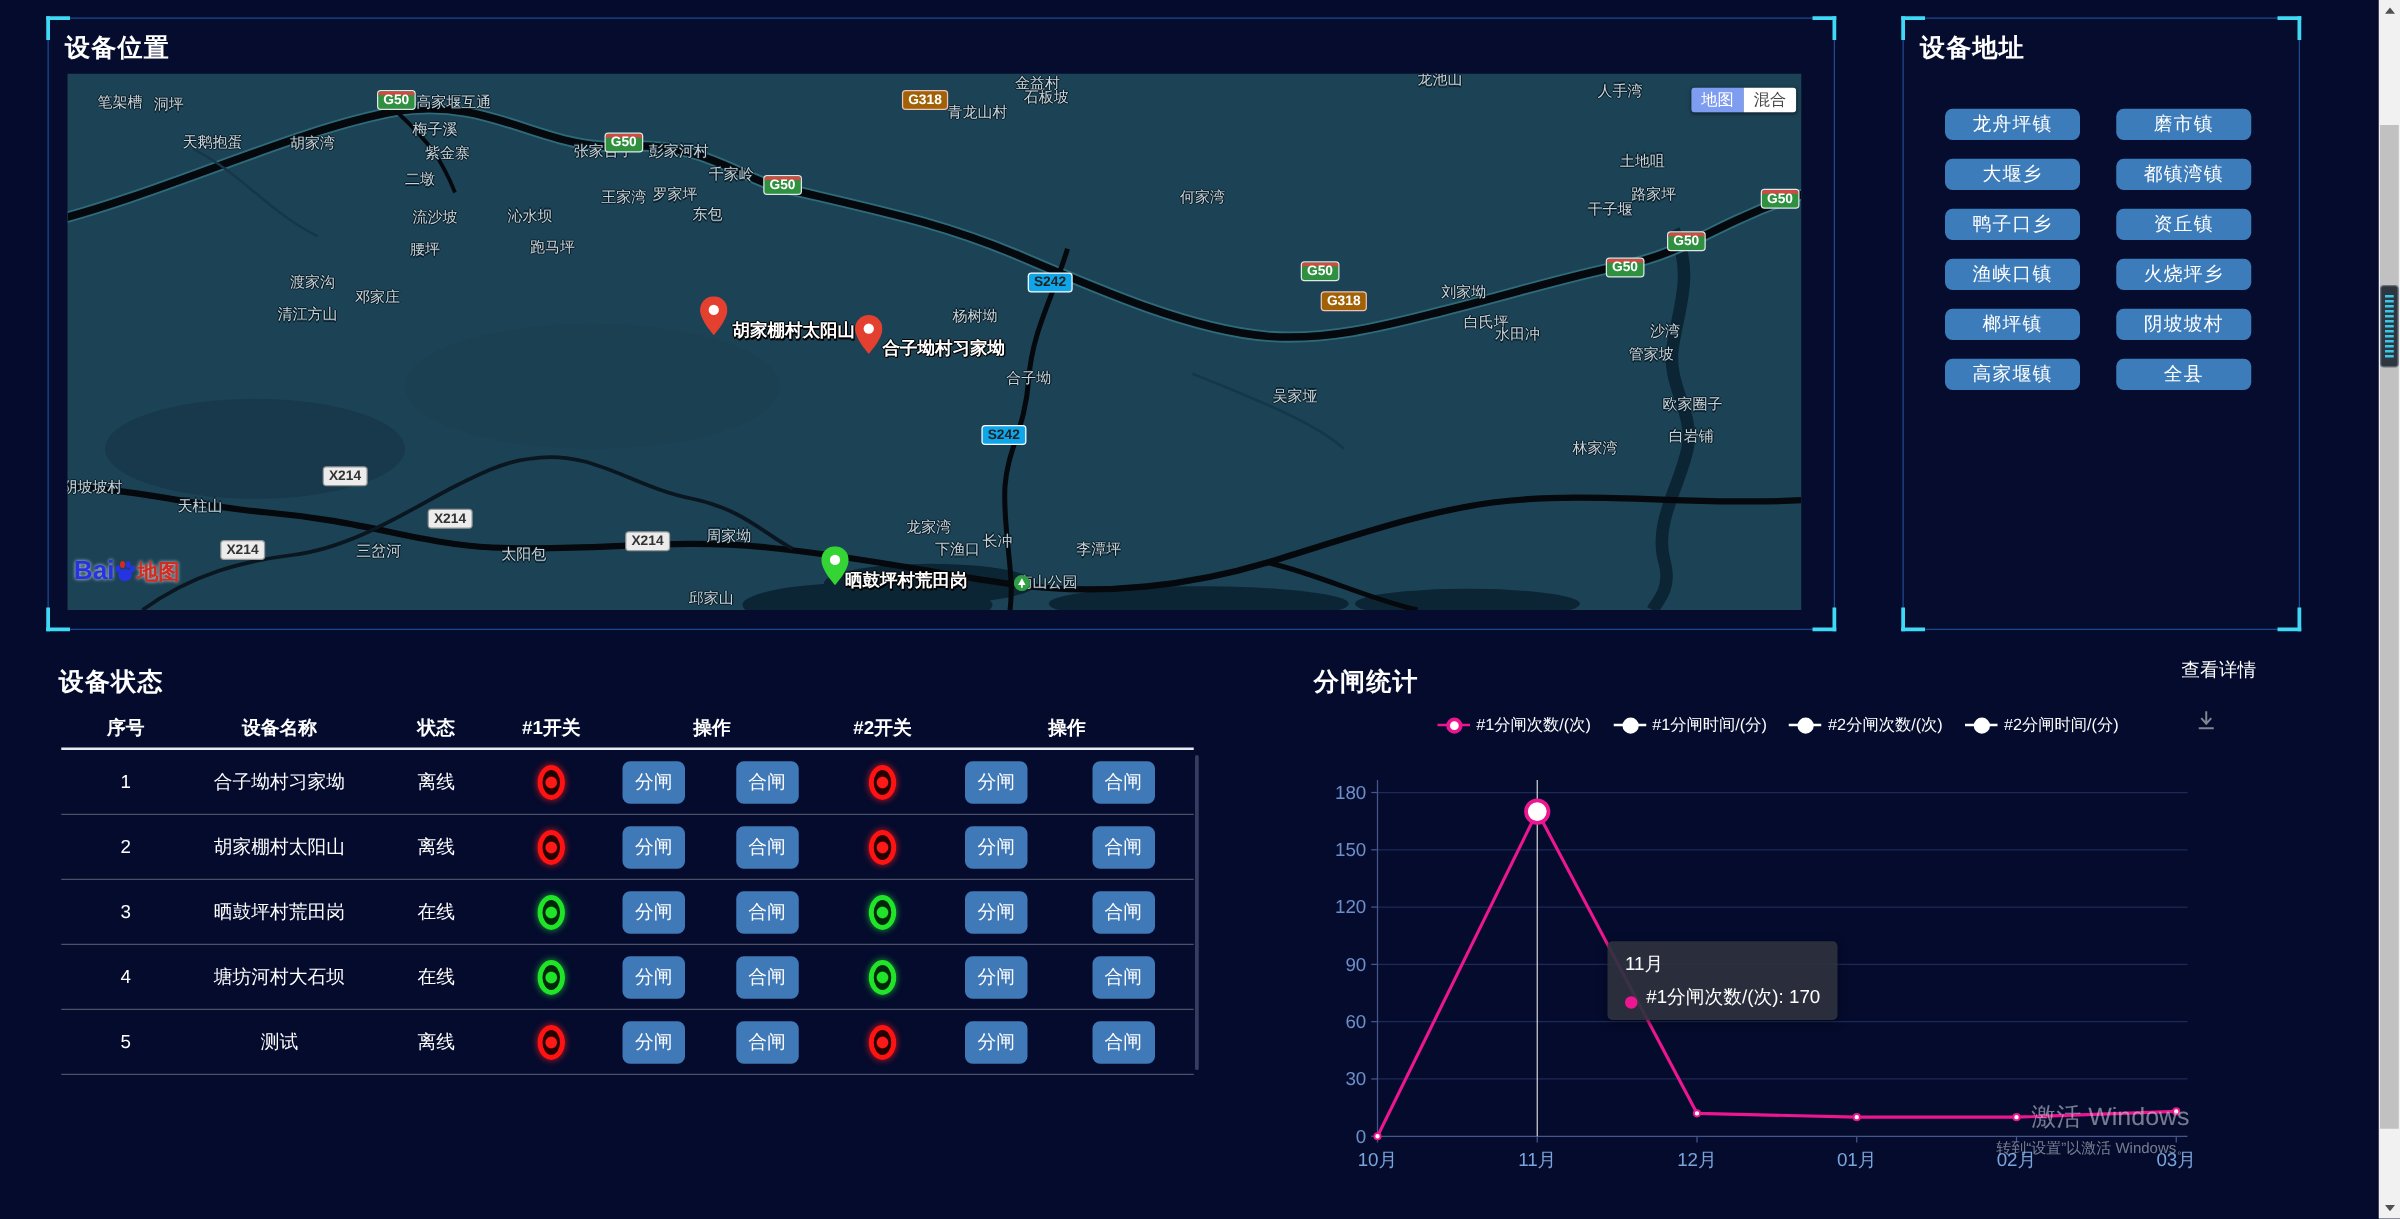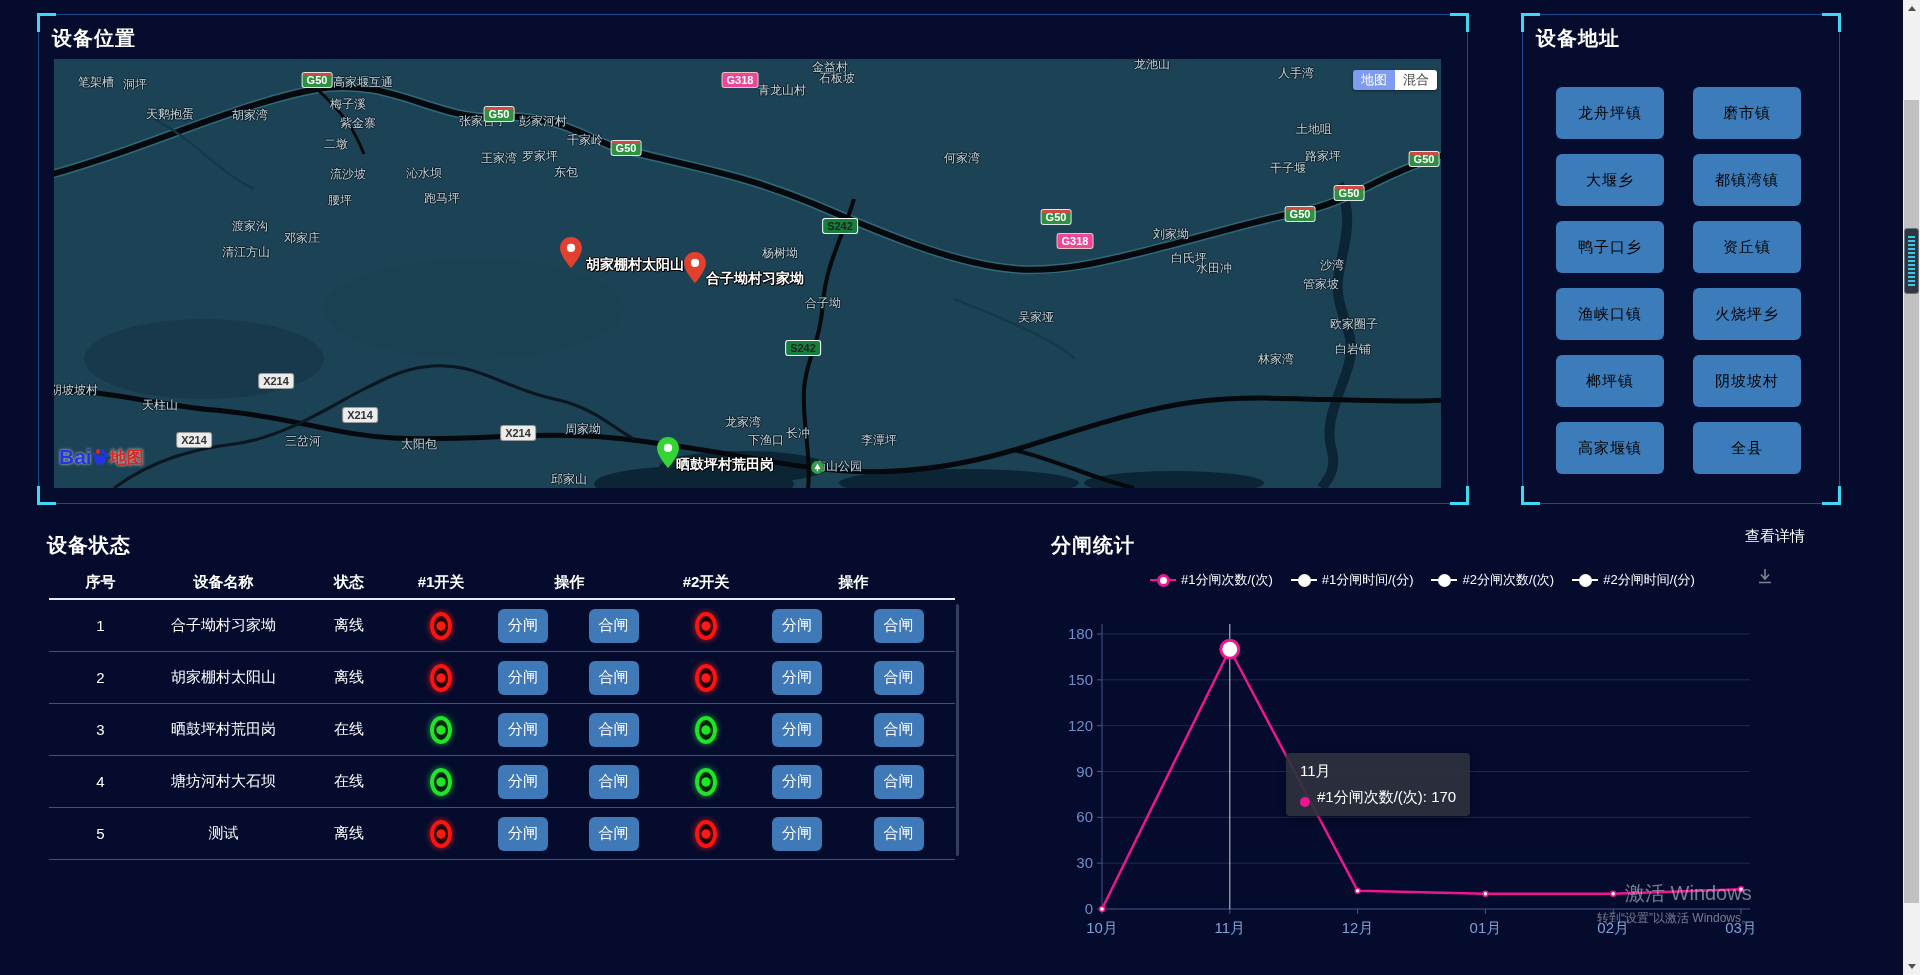--- a/index.html
+++ b/index.html
@@ -14,41 +14,41 @@
   .c-br{bottom:-2px;right:-2px;border-bottom:3px solid #3fd9f6;border-right:3px solid #3fd9f6;}
   .panel-title{position:absolute;top:10px;left:13px;font-size:20px;font-weight:bold;color:#ffffff;letter-spacing:1px;}
   .section-title{position:absolute;font-size:20px;font-weight:bold;color:#ffffff;letter-spacing:1px;}
   
   #map{position:absolute;left:15px;top:44px;width:1387px;height:429px;background:#1c4355;overflow:hidden;}
   .map-label{position:absolute;transform:translate(-50%,-50%);font-size:12px;color:#c9d4da;white-space:nowrap;
     text-shadow:1px 0 0 #0a1b25,-1px 0 0 #0a1b25,0 1px 0 #0a1b25,0 -1px 0 #0a1b25;}
   .badge{position:absolute;transform:translate(-50%,-50%);font-size:11px;font-weight:bold;line-height:14px;
     padding:0 4px;border-radius:2px;white-space:nowrap;}
   .badge-g{background:#2f9140;color:#fff;box-shadow:inset 0 3px 0 #cf4a42,0 0 0 1px #dfe7ea;}
-  .badge-r{background:#ec4899;color:#fff;box-shadow:0 0 0 1px #f0c0ba;}
-  .badge-s{background:#15803d;color:#222;box-shadow:0 0 0 1px #fff;}
+  .badge-r{background:#a16207;color:#fff;box-shadow:0 0 0 1px #f0c0ba;}
+  .badge-s{background:#0ea5e9;color:#222;box-shadow:0 0 0 1px #fff;}
   .badge-x{background:#ececec;color:#333;box-shadow:0 0 0 1px #999;}
   .pin{position:absolute;width:22px;height:31px;}
   .pin-label{position:absolute;font-size:14px;font-weight:bold;color:#ffffff;white-space:nowrap;
     text-shadow:1px 0 0 #000,-1px 0 0 #000,0 1px 0 #000,0 -1px 0 #000,1px 1px 0 #000;}
   #map-type-control{position:absolute;top:11px;right:4px;display:flex;font-size:13px;line-height:20px;
     border-radius:3px;overflow:hidden;box-shadow:0 1px 3px rgba(0,0,0,.5);}
   #map-type-control .seg{padding:0 8px;cursor:pointer;}
   .seg-map{background:#7f9df0;color:#fff;}
   .seg-hybrid{background:#ffffff;color:#464646;}
   #baidu-logo{position:absolute;left:5px;bottom:19px;display:flex;align-items:center;
     text-shadow:0 0 3px rgba(255,255,255,.85);}
   #baidu-logo .bai{color:#2534e0;font-weight:bold;font-size:21px;}
   #baidu-logo .ditu{color:#d6291f;font-weight:bold;font-size:17px;margin-left:2px;}
   #map-copyright{position:absolute;left:0;bottom:0;height:17px;line-height:17px;background:rgba(208,213,219,0.78);
     color:#111;font-size:12px;padding:0 5px;white-space:nowrap;}
   
   #address-grid{position:absolute;left:33px;top:72px;display:grid;grid-template-columns:108px 108px;
     column-gap:29px;row-gap:15px;}
-  .addr-btn{width:108px;height:52px;background:#3d7cba;border-radius:6px;color:#000000;font-size:15px;
+  .addr-btn{width:108px;height:25px;background:#3d7cba;border-radius:6px;color:#ffffff;font-size:15px;
     display:flex;align-items:center;justify-content:center;cursor:pointer;letter-spacing:1px;}
   
   #status-table{position:absolute;left:49px;top:566px;width:906px;color:#fff;}
   #status-header{display:grid;grid-template-columns:103px 143px 108px 76px 181px 92px 203px;
     height:32px;align-items:center;border-bottom:2px solid #e8ebf2;font-weight:bold;font-size:15px;}
   #status-header .th{text-align:center;}
   .trow{display:grid;grid-template-columns:103px 143px 108px 76px 88px 93px 92px 90px 113px;
     height:51px;align-items:center;border-bottom:1px solid #4a5068;font-size:15px;}
   .td{text-align:center;}
   .ind{display:inline-block;width:14px;height:20px;border-radius:50%;vertical-align:middle;}

